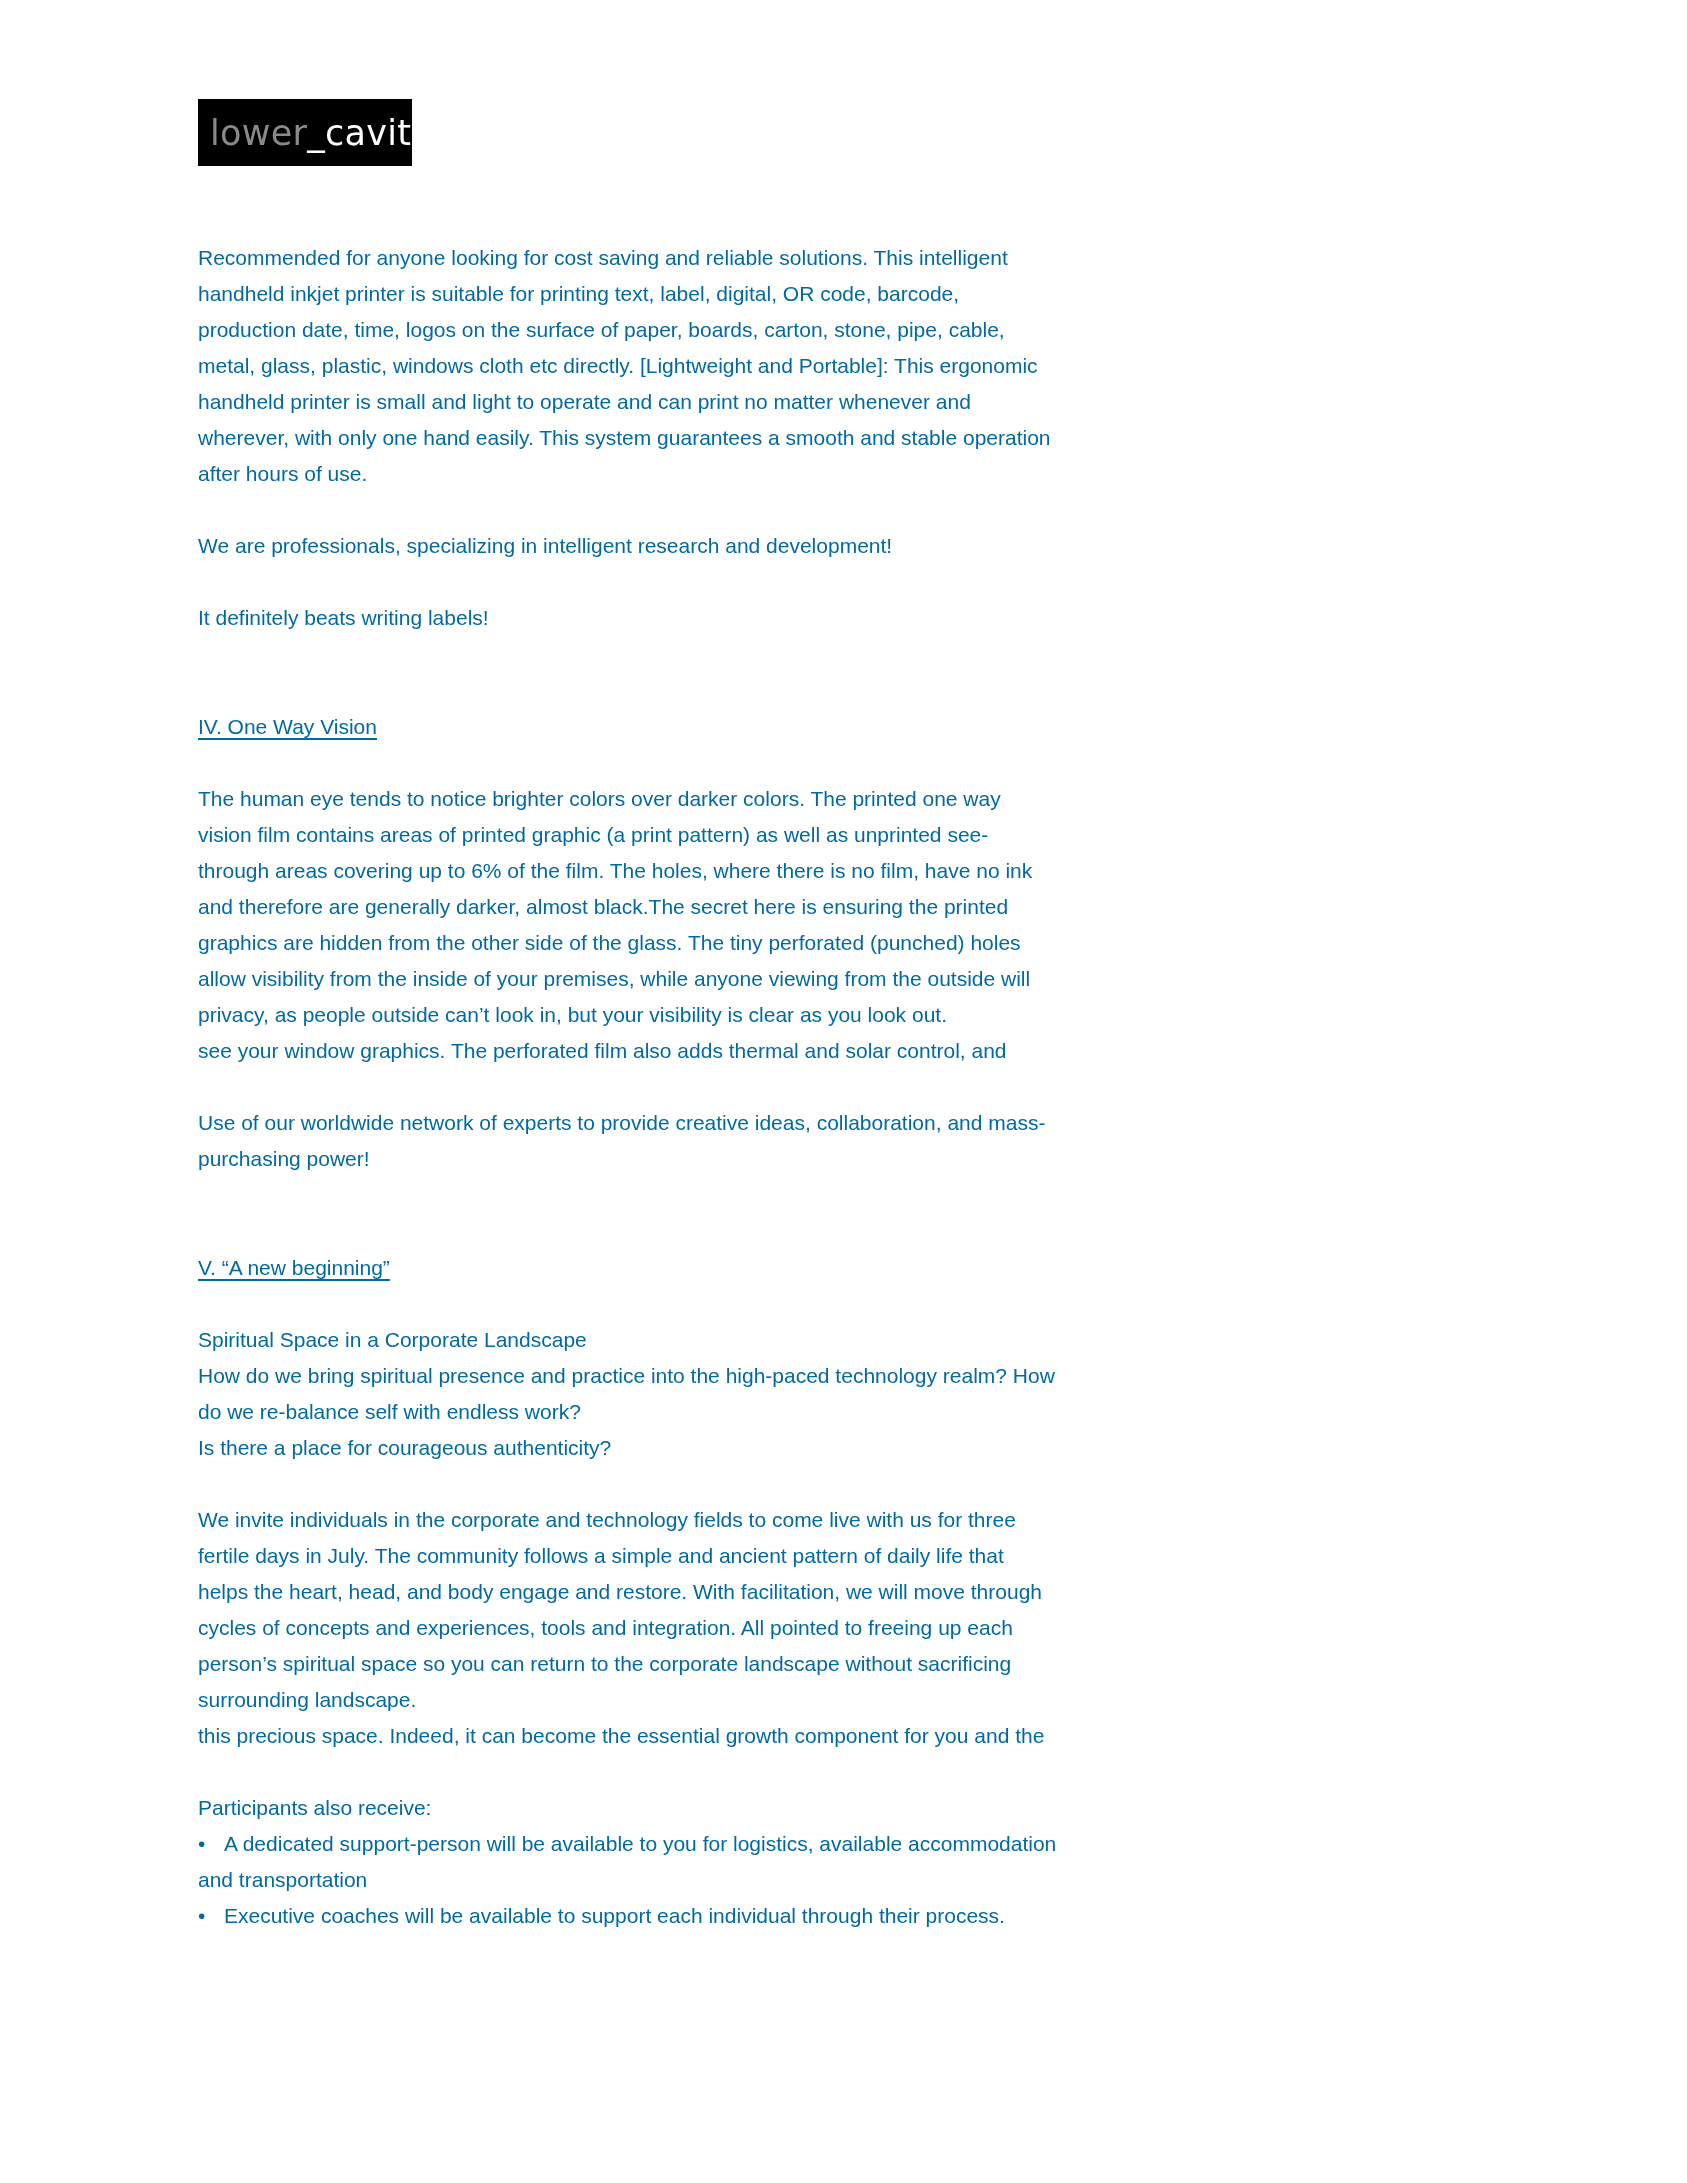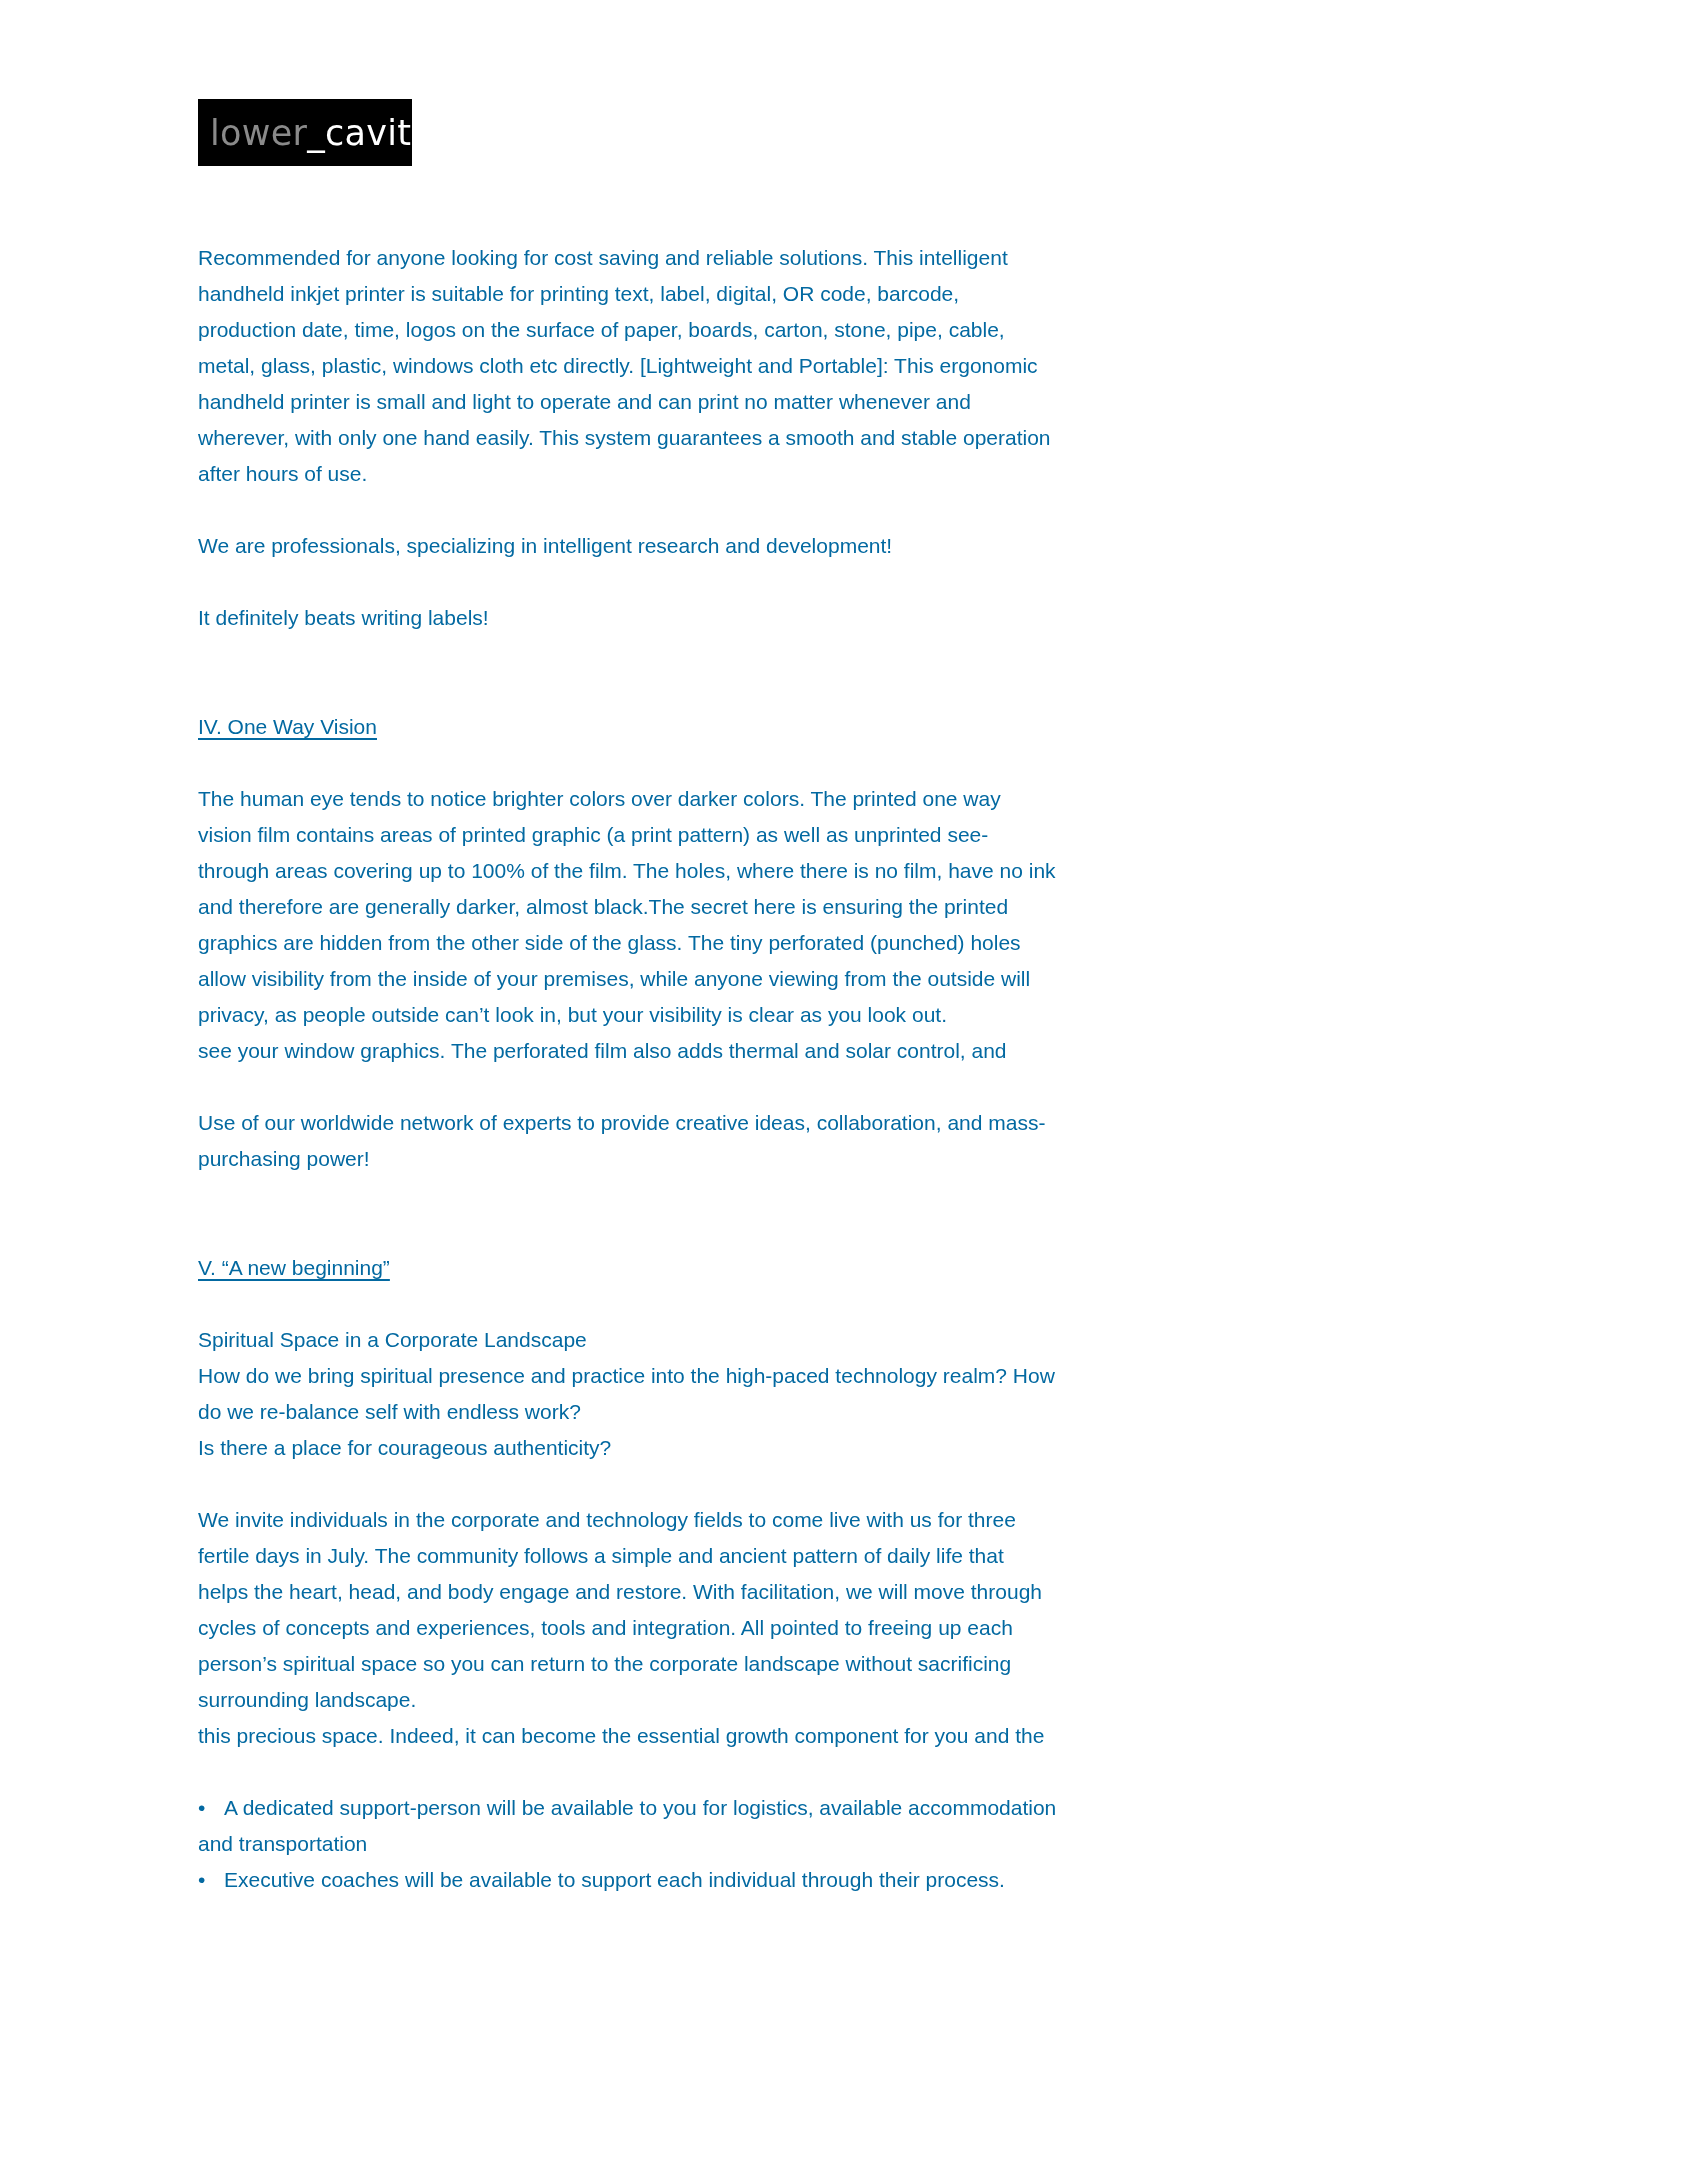--- a/index.html
+++ b/index.html
@@ -83,21 +83,21 @@
 
   <p>It definitely beats writing labels!</p>
   <div class="gap-2"></div>
 
   <p class="heading">IV. One Way Vision</p>
   <div class="gap-1"></div>
 
   <div>
     <p>The human eye tends to notice brighter colors over darker colors. The printed one way</p>
     <p>vision film contains areas of printed graphic (a print pattern) as well as unprinted see-</p>
-    <p>through areas covering up to 100% of the film. The holes, where there is no film, have no ink</p>
+    <p>through areas covering up to 6% of the film. The holes, where there is no film, have no ink</p>
     <p>and therefore are generally darker, almost black.The secret here is ensuring the printed</p>
     <p>graphics are hidden from the other side of the glass. The tiny perforated (punched) holes</p>
     <p>allow visibility from the inside of your premises, while anyone viewing from the outside will</p>
     <p>privacy, as people outside can’t look in, but your visibility is clear as you look out.</p>
     <p>see your window graphics. The perforated film also adds thermal and solar control, and</p>
   </div>
   <div class="gap-1"></div>
 
   <div>
     <p>Use of our worldwide network of experts to provide creative ideas, collaboration, and mass-</p>
@@ -120,20 +120,21 @@
     <p>We invite individuals in the corporate and technology fields to come live with us for three</p>
     <p>fertile days in July. The community follows a simple and ancient pattern of daily life that</p>
     <p>helps the heart, head, and body engage and restore. With facilitation, we will move through</p>
     <p>cycles of concepts and experiences, tools and integration. All pointed to freeing up each</p>
     <p>person’s spiritual space so you can return to the corporate landscape without sacrificing</p>
     <p>surrounding landscape.</p>
     <p>this precious space. Indeed, it can become the essential growth component for you and the</p>
   </div>
   <div class="gap-1"></div>
 
+  <p>Participants also receive:</p>
   <div>
     <p class="bullet-line">
       <span class="dot">•</span><span>A dedicated support-person will be available to you for logistics, available accommodation</span>
     </p>
     <p>and transportation</p>
     <p class="bullet-line">
       <span class="dot">•</span><span>Executive coaches will be available to support each individual through their process.</span>
     </p>
   </div>
 

